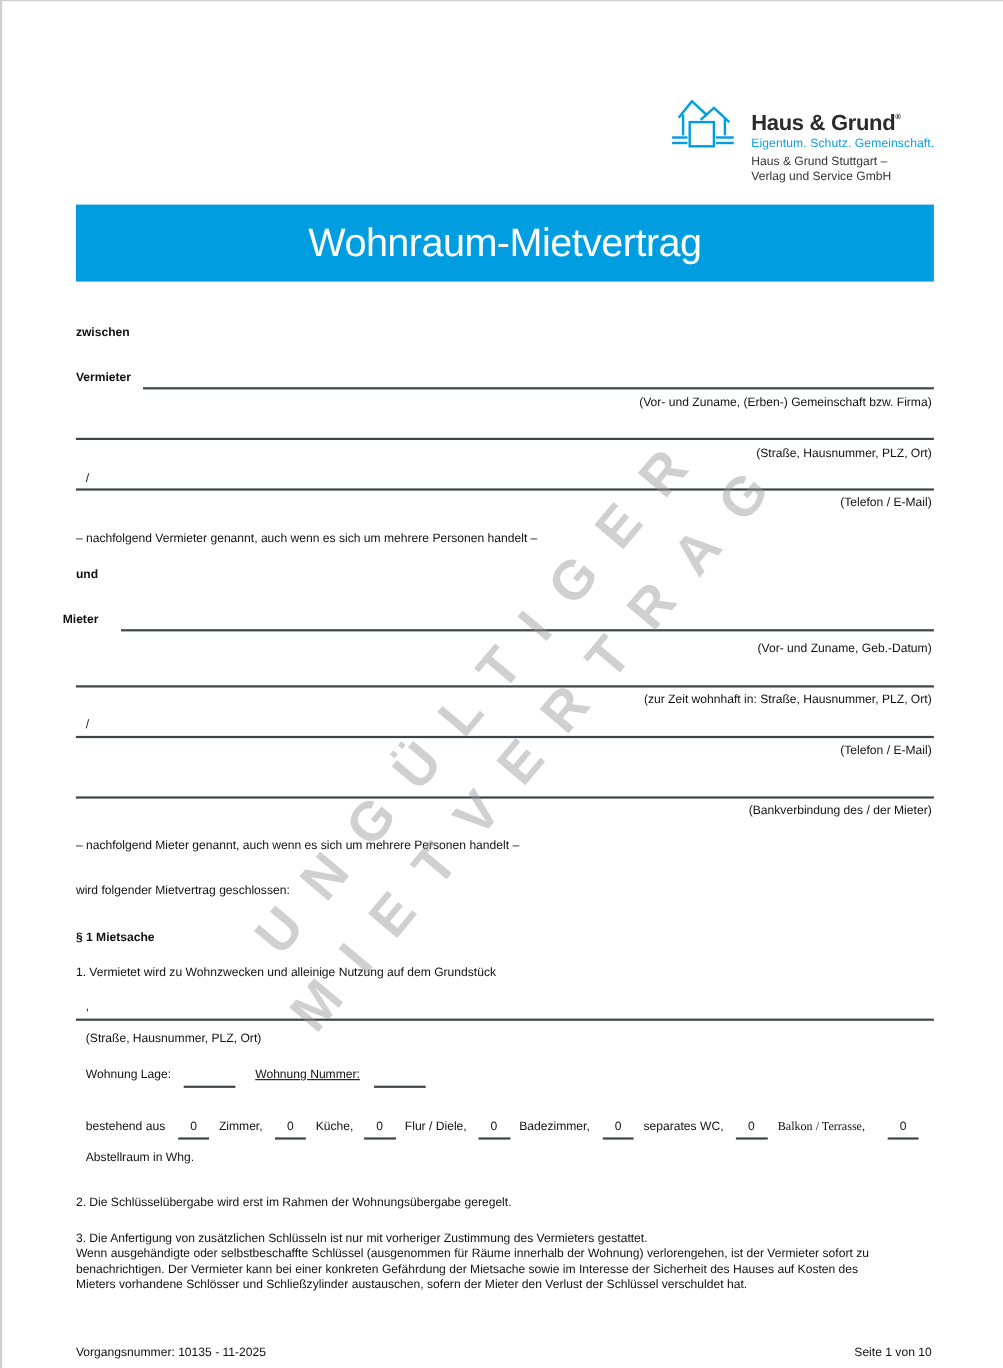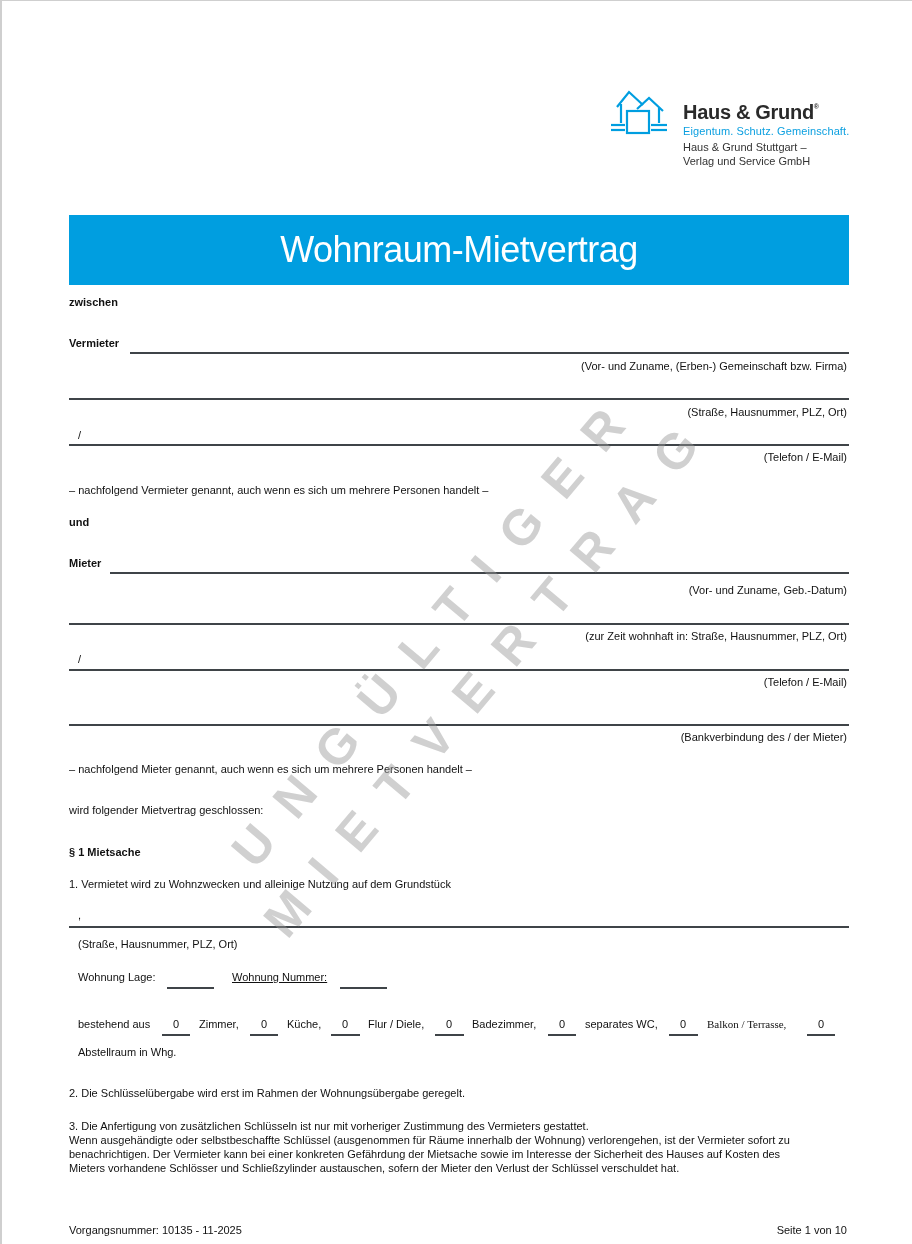--- a/index.html
+++ b/index.html
@@ -16,21 +16,21 @@
     .logo svg { position: absolute; left: 0; top: 0; }
     .logo .brand { position: absolute; left: 74px; top: 12px; font-size: 20px; font-weight: bold; color: #2a2a2a; letter-spacing: -0.3px; white-space: nowrap; }
     .logo .brand sup { font-size: 7px; vertical-align: top; position: relative; top: 2px; }
     .logo .tagline { position: absolute; left: 74px; top: 36px; font-size: 11px; color: #0a9fe0; white-space: nowrap; letter-spacing: 0.1px; }
     .logo .sub1 { position: absolute; left: 74px; top: 52px; font-size: 11px; color: #333; white-space: nowrap; }
     .logo .sub2 { position: absolute; left: 74px; top: 66px; font-size: 11px; color: #333; white-space: nowrap; }
 
     
     .title-bar {
       position: absolute; left: 67px; top: 185px; width: 780px; height: 70px;
-      background: #009ee0; display: flex; align-items: center; justify-content: center; margin-top: 29px;
+      background: #009ee0; display: flex; align-items: center; justify-content: center;
     }
     .title-bar h1 { color: #fff; font-weight: normal; font-size: 36px; letter-spacing: -0.5px; }
 
     .txt { position: absolute; font-size: 11px; white-space: nowrap; color: #111; }
     .bold { font-weight: bold; }
     .center { left: 67px; width: 780px; text-align: left; }
     .right { right: 65px; text-align: right; }
     .line { position: absolute; height: 2px; background: #3f4448; }
 
     .short-line { position: absolute; height: 2px; background: #3f4448; }
@@ -84,21 +84,21 @@
   <div class="txt right" style="top:405px;">(Straße, Hausnummer, PLZ, Ort)</div>
 
   <div class="txt" style="left:76px; top:428px;">/</div>
   <div class="line" style="left:67px; top:443px; width:780px;"></div>
   <div class="txt right" style="top:450px;">(Telefon / E-Mail)</div>
 
   <div class="txt center" style="top:483px;">– nachfolgend Vermieter genannt, auch wenn es sich um mehrere Personen handelt –</div>
 
   <div class="txt bold center" style="top:515px;">und</div>
 
-  <div class="txt bold" style="left:67px; top:556px;">Mieter</div>
+  <div class="txt bold" style="left:55px; top:556px;">Mieter</div>
   <div class="line" style="left:108px; top:571px; width:739px;"></div>
   <div class="txt right" style="top:583px;">(Vor- und Zuname, Geb.-Datum)</div>
 
   <div class="line" style="left:67px; top:622px; width:780px;"></div>
   <div class="txt right" style="top:629px;">(zur Zeit wohnhaft in: Straße, Hausnummer, PLZ, Ort)</div>
 
   <div class="txt" style="left:76px; top:652px;">/</div>
   <div class="line" style="left:67px; top:668px; width:780px;"></div>
   <div class="txt right" style="top:675px;">(Telefon / E-Mail)</div>
 

